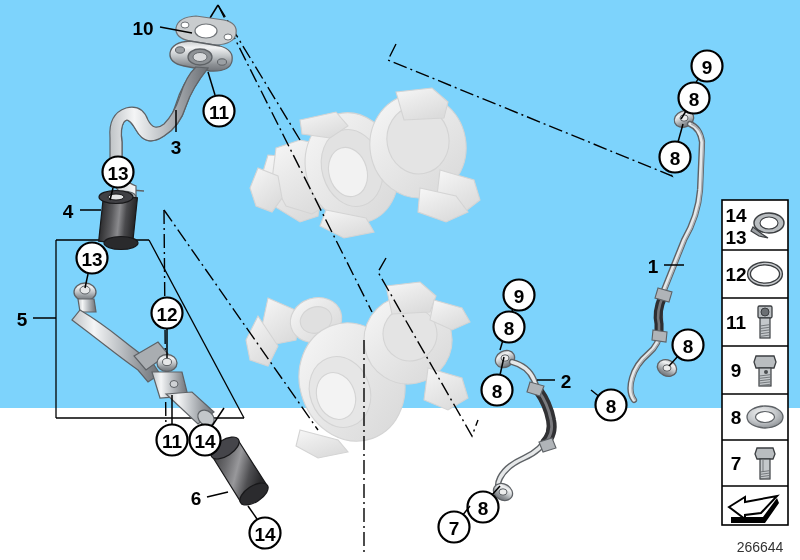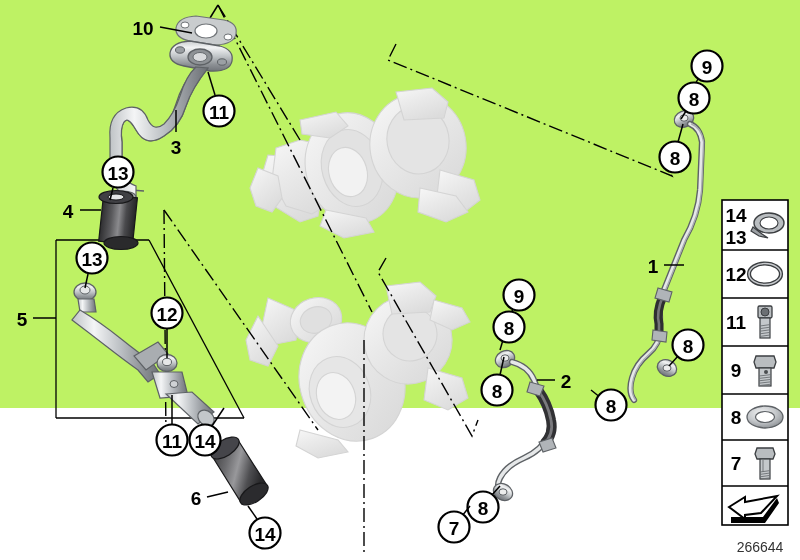--- a/index.html
+++ b/index.html
@@ -1,18 +1,18 @@
 <!DOCTYPE html>
 <html><head>
 <meta charset="utf-8">
 <style>
   html,body{margin:0;padding:0;background:#ffffff;}
   body{width:800px;height:560px;overflow:hidden;
        font-family:"Liberation Sans","DejaVu Sans",sans-serif;}
-  #stage{position:relative;width:800px;height:408px;background:#bef264;}
+  #stage{position:relative;width:800px;height:408px;background:#7dd3fc;}
   #stage svg{position:absolute;left:0;top:0;}
   .cal text{font-family:"Liberation Sans","DejaVu Sans",sans-serif;
             font-weight:bold;font-size:19px;fill:#000;
             text-anchor:middle;dominant-baseline:central;}
   .lbl{font-family:"Liberation Sans","DejaVu Sans",sans-serif;
        font-weight:bold;font-size:20px;fill:#000;
        text-anchor:middle;dominant-baseline:central;}
   .legnum{font-family:"Liberation Sans","DejaVu Sans",sans-serif;
           font-weight:bold;font-size:19px;fill:#000;
           text-anchor:middle;dominant-baseline:central;}

